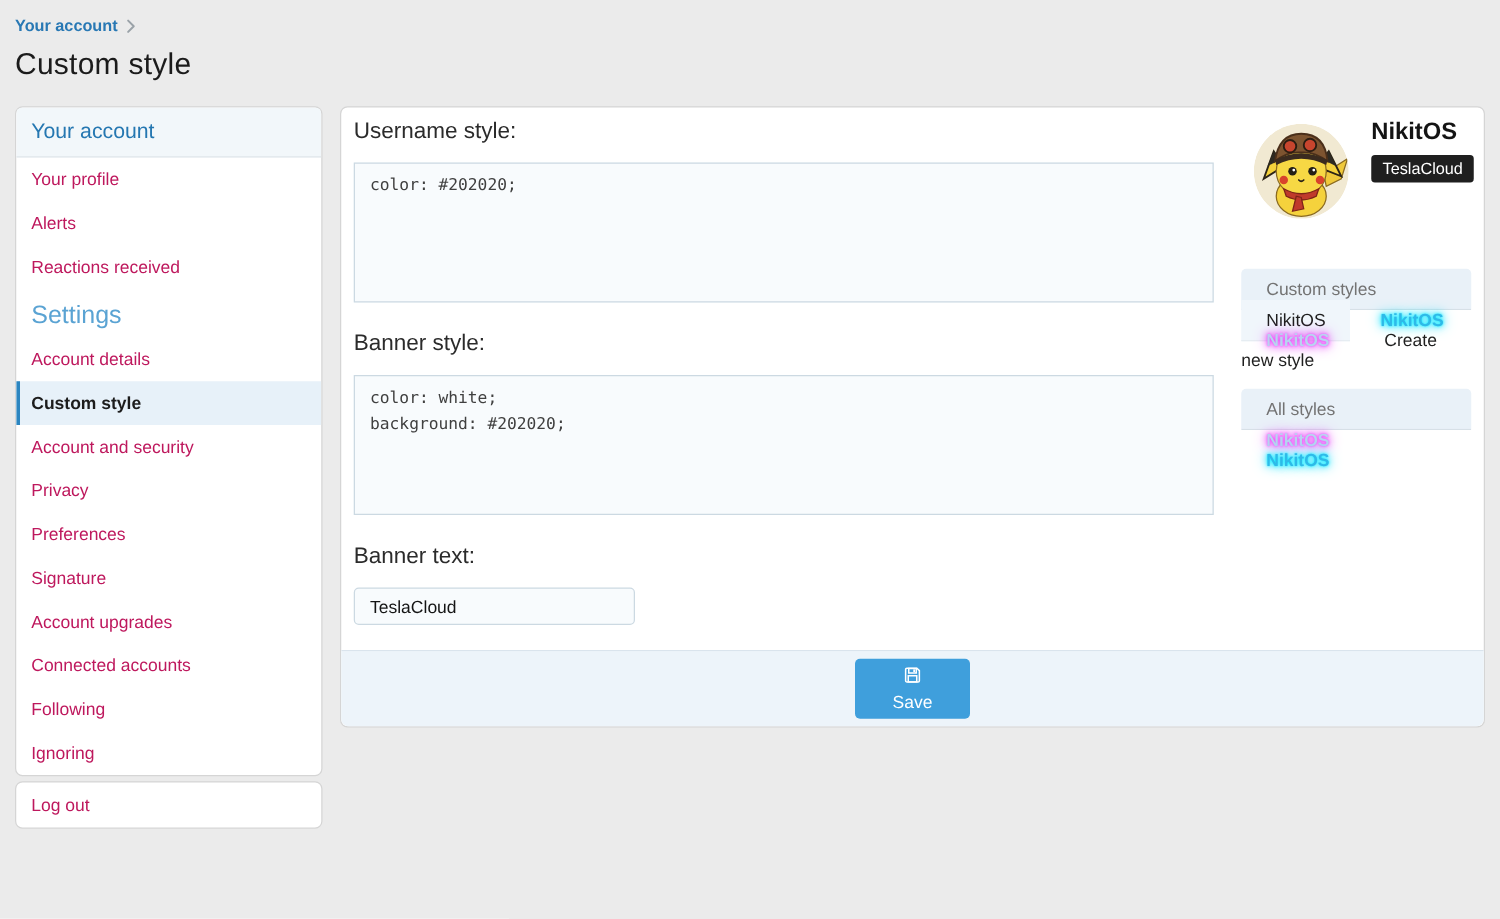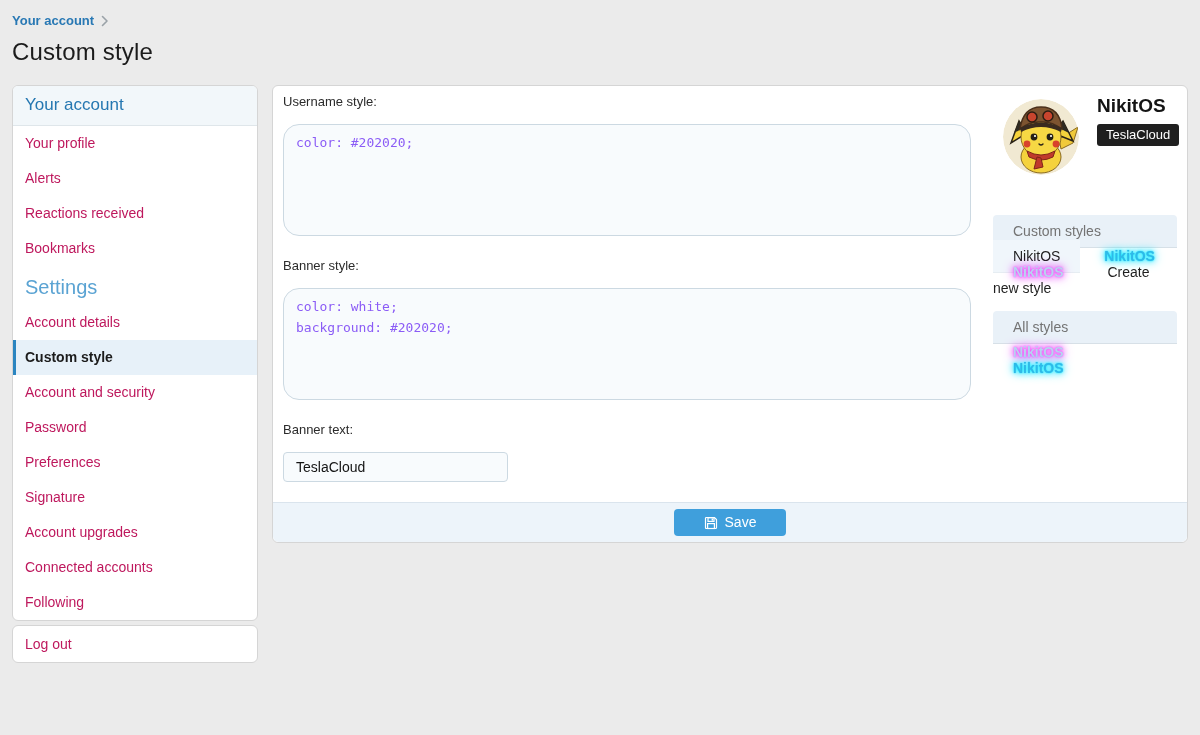--- a/index.html
+++ b/index.html
@@ -32,28 +32,28 @@
   .side-header { font-size: 17px; color: #2577b1; padding: 9px 12px 10px; background: #f2f7fa; border-bottom: 1px solid #dfe6ea; }
   .side-item { display: block; padding: 9px 12px 10px; font-size: 14px; color: #be185d; cursor: pointer; }
   .side-subheader { font-size: 20px; color: #5aa3d3; padding: 10px 12px 6px; }
   .side-item.active { background: #e7f1f9; border-left: 3px solid #2b85c0; padding-left: 9px; color: #1c1c1c; font-weight: bold; }
   .logout-box { margin-top: 4px; }
   .logout-box .side-item { padding: 10px 12px; }
 
   
   .panel-body { display: flex; gap: 22px; padding: 8px 10px 20px 10px; }
   .form-col { flex: 1; min-width: 0; }
-  .field-label { font-size: 13px; color: #2b2b2b; margin: 0 0 15px 0; }
+  .field-label { font-size: 18px; color: #2b2b2b; margin: 0 0 15px 0; }
   .group { margin-top: 0; }
   .group + .group { margin-top: 22px; }
   textarea.css-input {
     display: block; width: 100%; height: 112px; resize: none;
-    background: #f8fbfd; border: 1px solid #ccd9e2; border-radius: 16px;
+    background: #f8fbfd; border: 1px solid #ccd9e2; border-radius: 0;
     font-family: "DejaVu Sans Mono", monospace; font-size: 13px; line-height: 21px;
-    color: #8b5cf6; padding: 7px 12px; outline: none;
+    color: #404040; padding: 7px 12px; outline: none;
   }
   input.text-input {
     display: block; width: 225px; height: 30px;
     background: #f8fbfd; border: 1px solid #ccd9e2; border-radius: 4px;
     font-family: "Liberation Sans", sans-serif; font-size: 14px;
     color: #141414; padding: 4px 12px; outline: none;
   }
 
   
   .preview-col { width: 184px; flex: none; }
@@ -71,21 +71,21 @@
   .style-row.neon { font-weight: bold; }
   .neon-cyan { color: #2fb9e8; text-shadow: 0 0 2px #00eaff, 0 0 6px #00eaff, 0 0 11px #19d6ff; }
   .neon-magenta { color: #b9d2f0; text-shadow: 0 0 2px #f03cff, 0 0 6px #ea3cf8, 0 0 11px #d93cf0; }
 
   
   .panel-footer { background: #edf4fa; border-top: 1px solid #dae4ed; border-radius: 0 0 6px 6px; padding: 6px; text-align: center; }
   .save-btn {
     display: inline-flex; align-items: center; gap: 7px;
     background: #3f9fdc; color: #fff; border: none; border-radius: 4px;
     font-family: "Liberation Sans", sans-serif; font-size: 14px;
-    padding: 6px 30px; cursor: pointer; line-height: 15px;
+    padding: 6px 30px; cursor: pointer; line-height: 15px; flex-direction: column;
   }
 </style>
 </head>
 <body>
 
 <div class="page">
 
   <div class="crumb crumb-top">
     <a>Your account</a>
     <span class="sep">
@@ -98,31 +98,31 @@
   <h1 class="page-title">Custom style</h1>
 
   <div class="content">
 
     <div class="left-col">
       <nav class="side-box">
         <div class="side-header">Your account</div>
         <a class="side-item">Your profile</a>
         <a class="side-item">Alerts</a>
         <a class="side-item">Reactions received</a>
-        <a class="side-item">Bookmarks</a>
         <div class="side-subheader">Settings</div>
         <a class="side-item">Account details</a>
         <a class="side-item active">Custom style</a>
         <a class="side-item">Account and security</a>
-        <a class="side-item">Password</a>
+        <a class="side-item">Privacy</a>
         <a class="side-item">Preferences</a>
         <a class="side-item">Signature</a>
         <a class="side-item">Account upgrades</a>
         <a class="side-item">Connected accounts</a>
         <a class="side-item">Following</a>
+        <a class="side-item">Ignoring</a>
       </nav>
       <div class="side-box logout-box">
         <a class="side-item">Log out</a>
       </div>
     </div>
 
     <section class="main-panel">
       <div class="panel-body">
 
         <div class="form-col">

